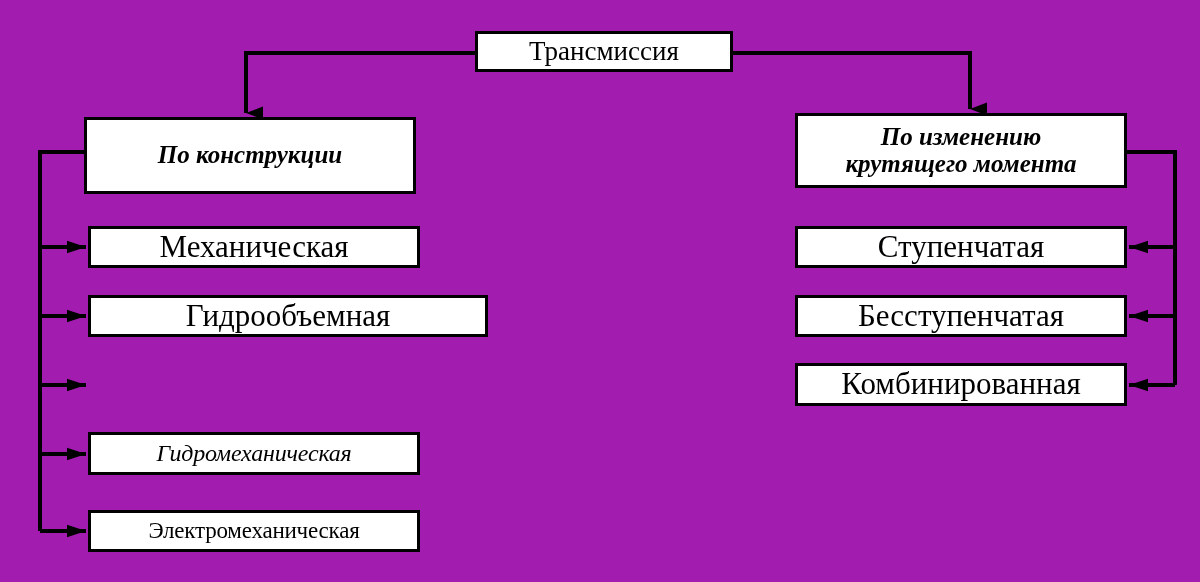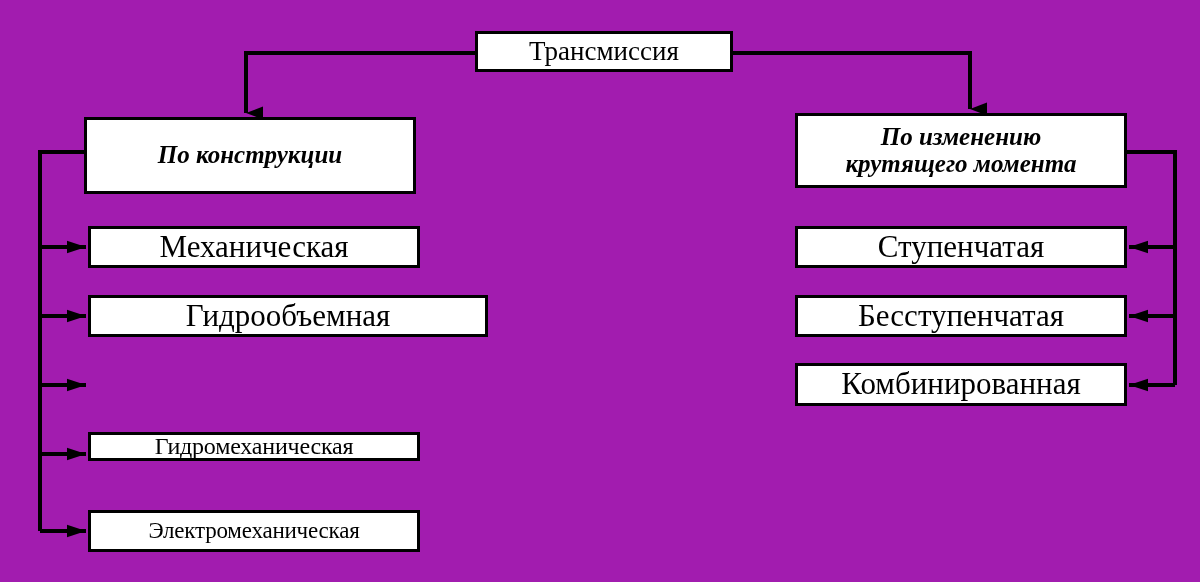--- a/index.html
+++ b/index.html
@@ -127,21 +127,21 @@
   <div class="node node-head" style="left:84px; top:117px; width:332px; height:77px;">
     <span class="node-label">По конструкции</span>
   </div>
 
   <div class="node node-leaf" style="left:88px; top:226px; width:332px; height:42px;">
     <span class="node-label">Механическая</span>
   </div>
   <div class="node node-leaf" style="left:88px; top:295px; width:400px; height:42px;">
     <span class="node-label">Гидрообъемная</span>
   </div>
-  <div class="node node-leaf tight" style="left:88px; top:432px; width:332px; height:29px;">
+  <div class="node node-leaf tight" style="left:88px; top:432px; width:332px; height:43px;font-style:italic;">
     <span class="node-label">Гидромеханическая</span>
   </div>
   <div class="node node-leaf tight" style="left:88px; top:510px; width:332px; height:42px; font-size:23px;">
     <span class="node-label">Электромеханическая</span>
   </div>
 
   <div class="node node-head" style="left:795px; top:113px; width:332px; height:75px;">
     <span class="node-label">По изменению
 крутящего момента</span>
   </div>

